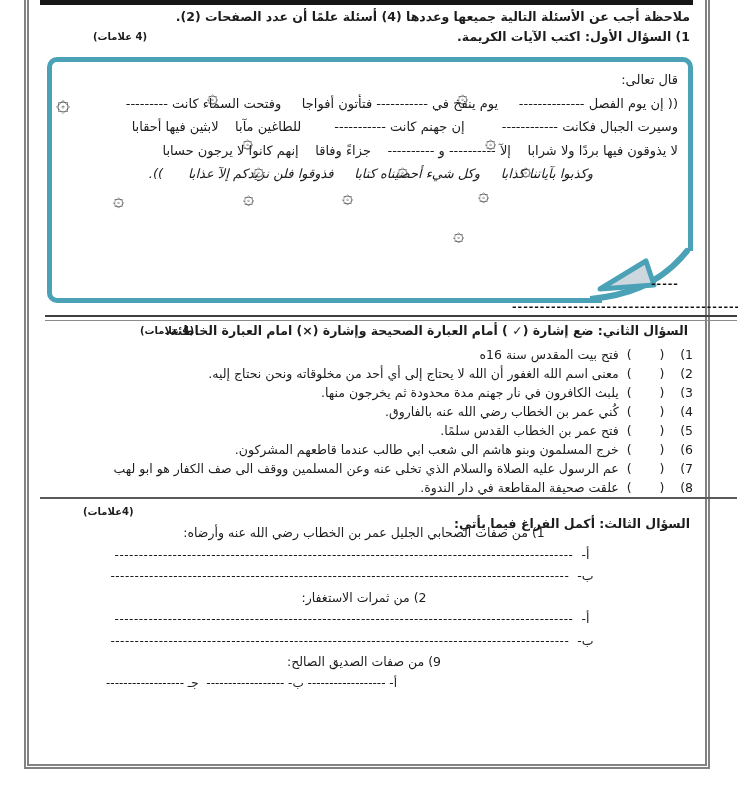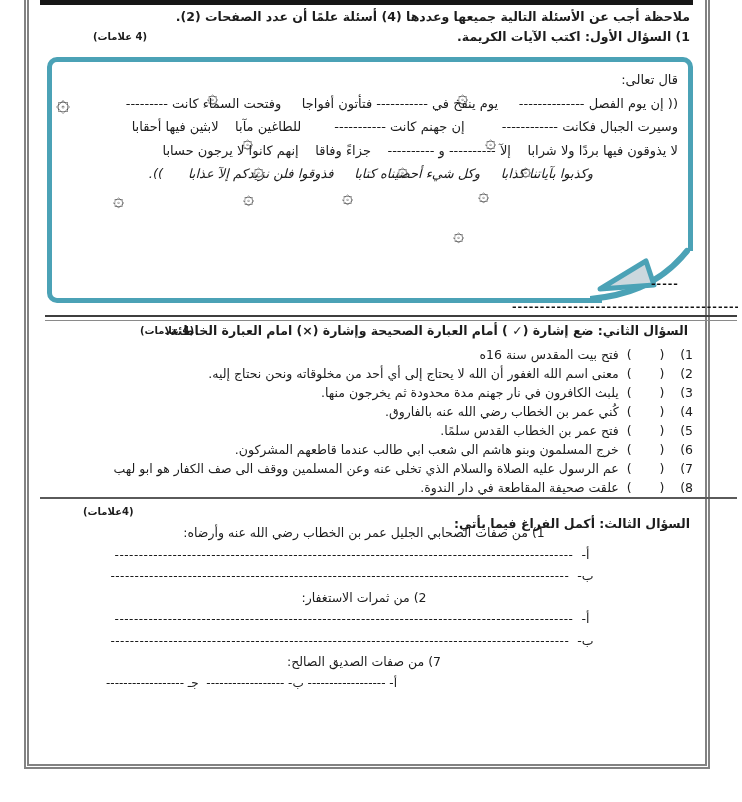--- a/index.html
+++ b/index.html
@@ -114,17 +114,17 @@
     <div class="blank-row">
       <span class="blank-marker">ب-</span><span class="blank-dashes">-----------------------------------------------------------------------------------------------</span>
     </div>
     <div class="q3label">2) من ثمرات الاستغفار:</div>
     <div class="blank-row">
       <span class="blank-marker">أ-</span><span class="blank-dashes">-----------------------------------------------------------------------------------------------</span>
     </div>
     <div class="blank-row">
       <span class="blank-marker">ب-</span><span class="blank-dashes">-----------------------------------------------------------------------------------------------</span>
     </div>
-    <div class="q3label">7) من صفات الصديق الصالح:</div>
+    <div class="q3label">9) من صفات الصديق الصالح:</div>
     <div class="inline-blanks">أ- ------------------&nbsp;ب- ------------------&nbsp;&nbsp;جـ ------------------</div>
   </div>
 
 </div>
 
 </body></html>

